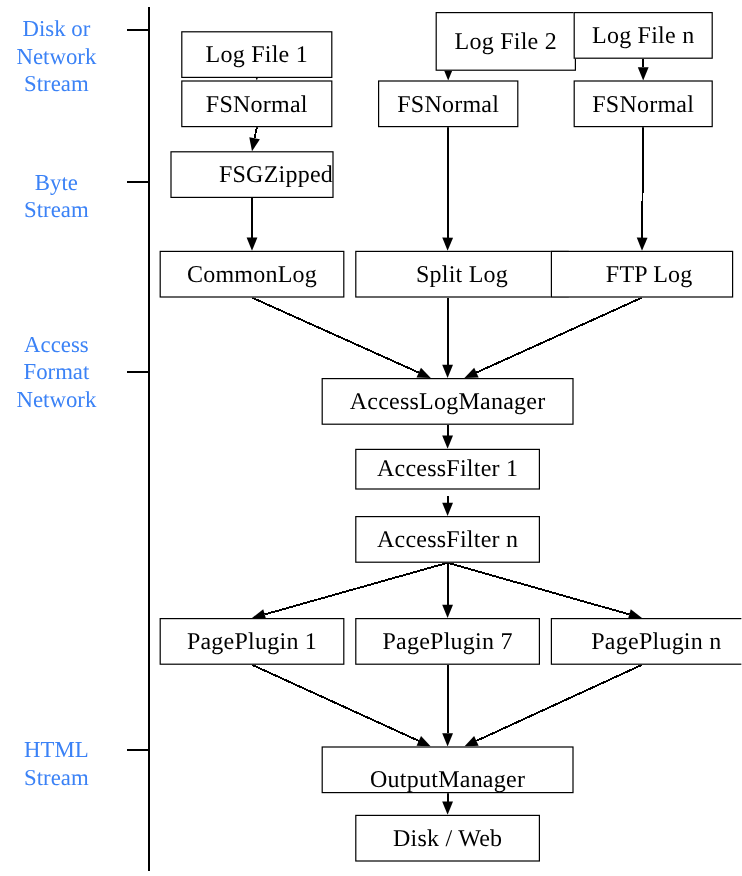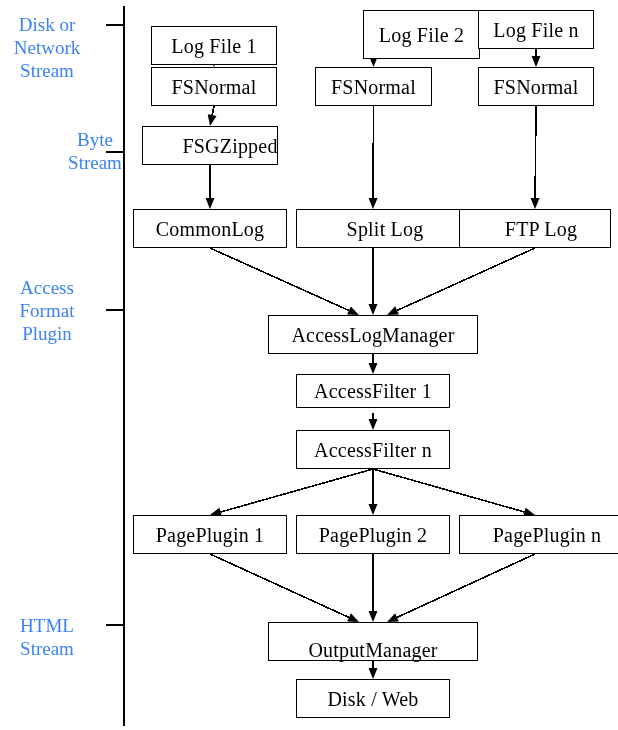--- a/index.html
+++ b/index.html
@@ -99,25 +99,25 @@
         <polygon points="387,622 395.1166945116182,613.3184523151073 398.87419605557466,621.4965439107772" fill="#000000"></polygon>
         <line x1="373" y1="661" x2="373" y2="668" stroke="#000000" stroke-width="1.6" shape-rendering="crispEdges"></line>
         <polygon points="373,679 368.5,668 377.5,668" fill="#000000"></polygon>
       </g>
   </svg>
 
   <div id="labels-layer">
       <div class="stage-label" style="left: 0px; width: 94px; top: 12.5px;">Disk or
 Network
 Stream</div>
-      <div class="stage-label" style="left: 0px; width: 94px; top: 128px; margin-left: 48px;">Byte
+      <div class="stage-label" style="left: 0px; width: 94px; top: 141px;">Byte
 Stream</div>
       <div class="stage-label" style="left: 0px; width: 94px; top: 275.5px;">Access
 Format
-Plugin</div>
+Network</div>
       <div class="stage-label" style="left: 0px; width: 94px; top: 614px;">HTML
 Stream</div>
     </div>
   <div id="nodes-layer">
       <div class="node" style="left: 151px; top: 26px; width: 126px; height: 39px;">
         <span>Log File 1</span>
       </div>
       <div class="node" style="left: 315px; top: 10px; width: 117px; height: 49px; margin-left: 48px;">
         <span>Log File 2</span>
       </div>
@@ -151,21 +151,21 @@
       <div class="node" style="left: 296px; top: 374px; width: 154px; height: 34px;">
         <span>AccessFilter 1</span>
       </div>
       <div class="node" style="left: 296px; top: 430px; width: 154px; height: 39px;">
         <span>AccessFilter n</span>
       </div>
       <div class="node" style="left: 133px; top: 515px; width: 154px; height: 39px;">
         <span>PagePlugin 1</span>
       </div>
       <div class="node" style="left: 296px; top: 515px; width: 154px; height: 39px;">
-        <span>PagePlugin 2</span>
+        <span>PagePlugin 7</span>
       </div>
       <div class="node" style="left: 459px; top: 515px; width: 176px; height: 39px;">
         <span>PagePlugin n</span>
       </div>
       <div class="node" style="left: 268px; top: 622px; width: 210px; height: 39px; align-items: flex-end;">
         <span>OutputManager</span>
       </div>
       <div class="node" style="left: 296px; top: 679px; width: 154px; height: 39px;">
         <span>Disk / Web</span>
       </div>

